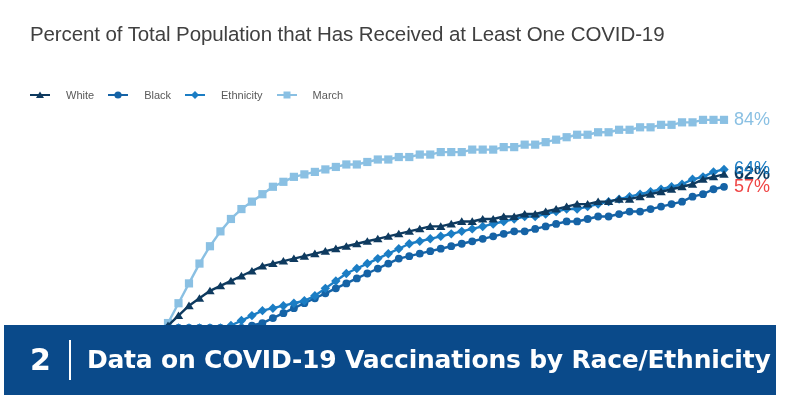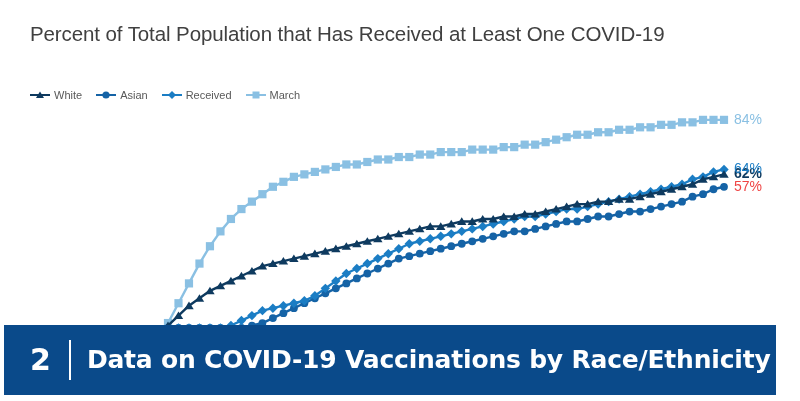--- a/index.html
+++ b/index.html
@@ -37,21 +37,21 @@
     position: absolute;
     left: 30px;
     top: 89px;
     display: flex;
     align-items: center;
     gap: 14px;
   }
   .legend-item {
     display: flex;
     align-items: center;
-    gap: 4px;
+    gap: 16px;
   }
   .legend-label {
     font-size: 11px;
     color: #595959;
     line-height: 12px;
   }
   .legend-marker {
     display: inline-block;
     position: relative;
     width: 20px;
@@ -75,21 +75,21 @@
   #chart-svg {
     position: absolute;
     left: 0;
     top: 100px;
     width: 800px;
     height: 230px;
     display: block;
   }
   .end-label {
     position: absolute;
-    font-size: 14px;
+    font-size: 18px;
     line-height: 13px;
     white-space: nowrap;
   }
   
   .footer-bar {
     position: absolute;
     left: 4px;
     top: 325px;
     width: 796px;
     height: 70px;
@@ -140,30 +140,30 @@
         </span>
         <span class="legend-label">White</span>
       </div>
       <div class="legend-item">
         <span class="legend-marker">
           <span class="lm-line" style="background: rgb(21, 99, 166);"></span>
           <svg class="lm-glyph" viewBox="0 0 10 10">
             <circle cx="5" cy="5" r="3.6" fill="#1563a6"></circle>
           </svg>
         </span>
-        <span class="legend-label">Asian</span>
+        <span class="legend-label">Black</span>
       </div>
       <div class="legend-item">
         <span class="legend-marker">
           <span class="lm-line" style="background: rgb(27, 125, 196);"></span>
           <svg class="lm-glyph" viewBox="0 0 10 10">
             <path d="M 5 0.9750000000000005 L 9.024999999999999 5 L 5 9.024999999999999 L 0.9750000000000005 5 Z" fill="#1b7dc4"></path>
           </svg>
         </span>
-        <span class="legend-label">Received</span>
+        <span class="legend-label">Ethnicity</span>
       </div>
       <div class="legend-item">
         <span class="legend-marker">
           <span class="lm-line" style="background: rgb(138, 192, 227);"></span>
           <svg class="lm-glyph" viewBox="0 0 10 10">
             <path d="M 1.5 1.5 L 8.5 1.5 L 8.5 8.5 L 1.5 8.5 Z" fill="#8ac0e3"></path>
           </svg>
         </span>
         <span class="legend-label">March</span>
       </div>

